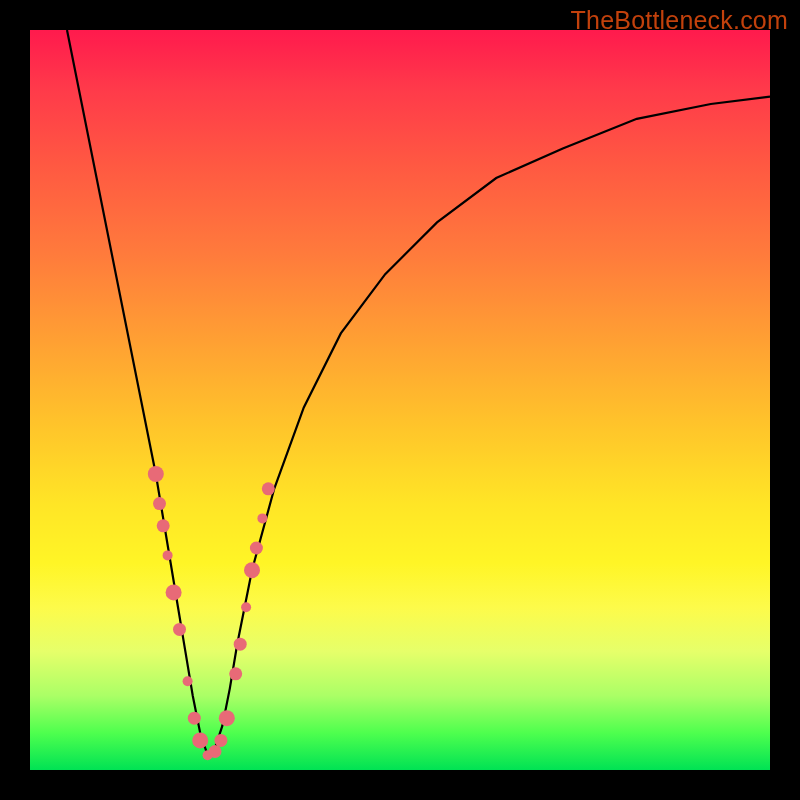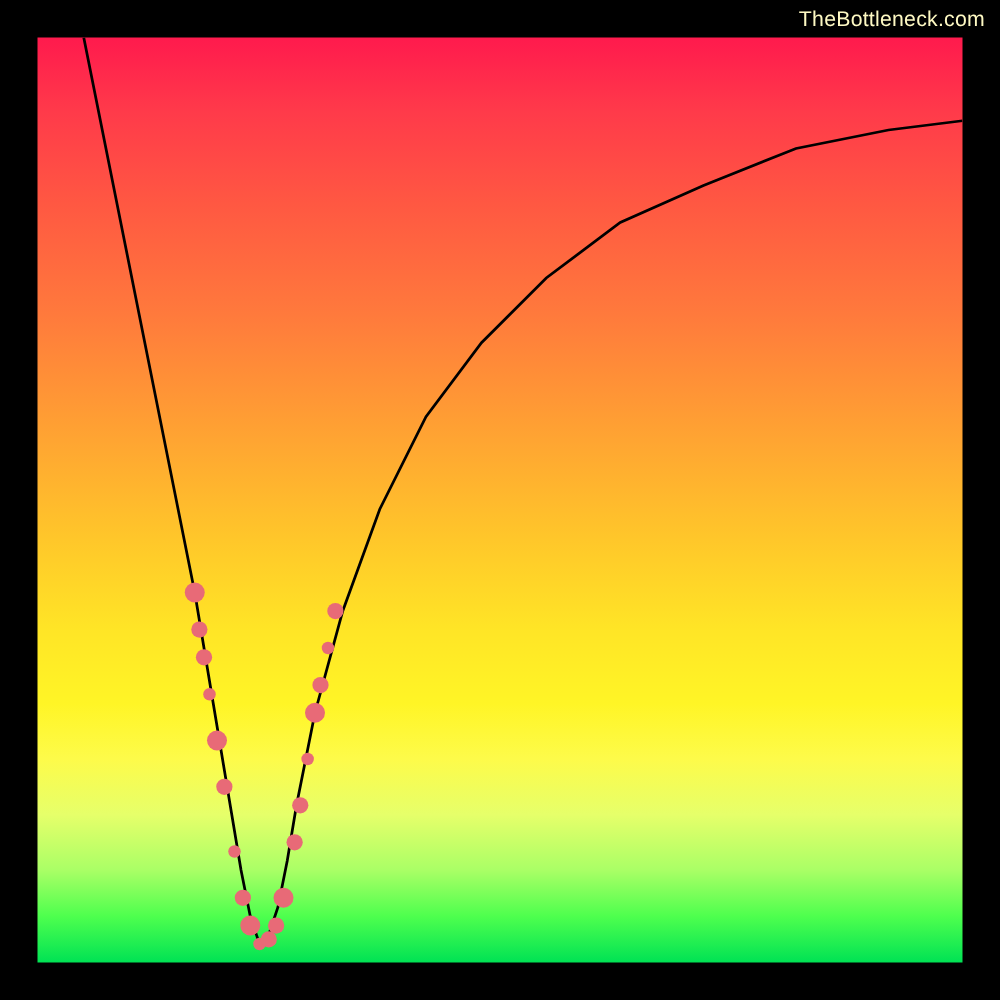--- a/index.html
+++ b/index.html
@@ -40,22 +40,22 @@
       #e6ff6a 84%,
       #aaff66 90%,
       #4eff4e 95%,
       #00e254 100%
     );
   }
   .watermark {
     position: absolute;
     top: 6px;
     right: 12px;
-    color: #fef9c3;
-    font-size: 17px;
+    color: #c2410c;
+    font-size: 25px;
     font-weight: 500;
     letter-spacing: 0.2px;
     user-select: none;
   }
   svg.curve {
     position: absolute;
     left: 0;
     top: 0;
     width: 740px;
     height: 740px;

